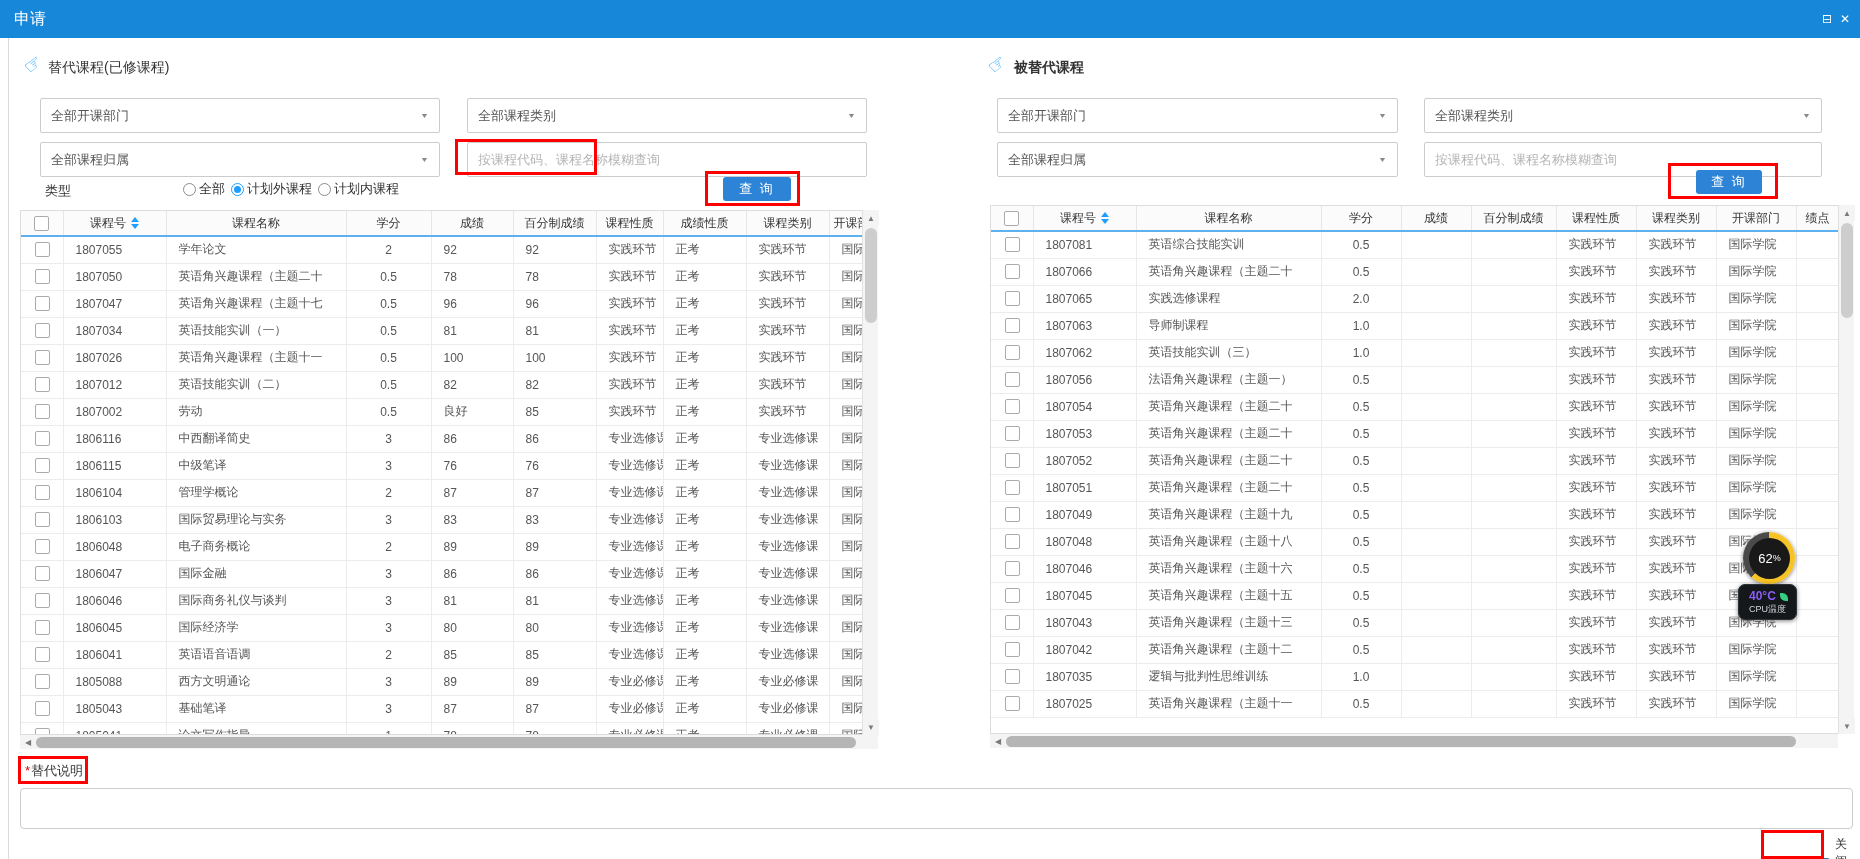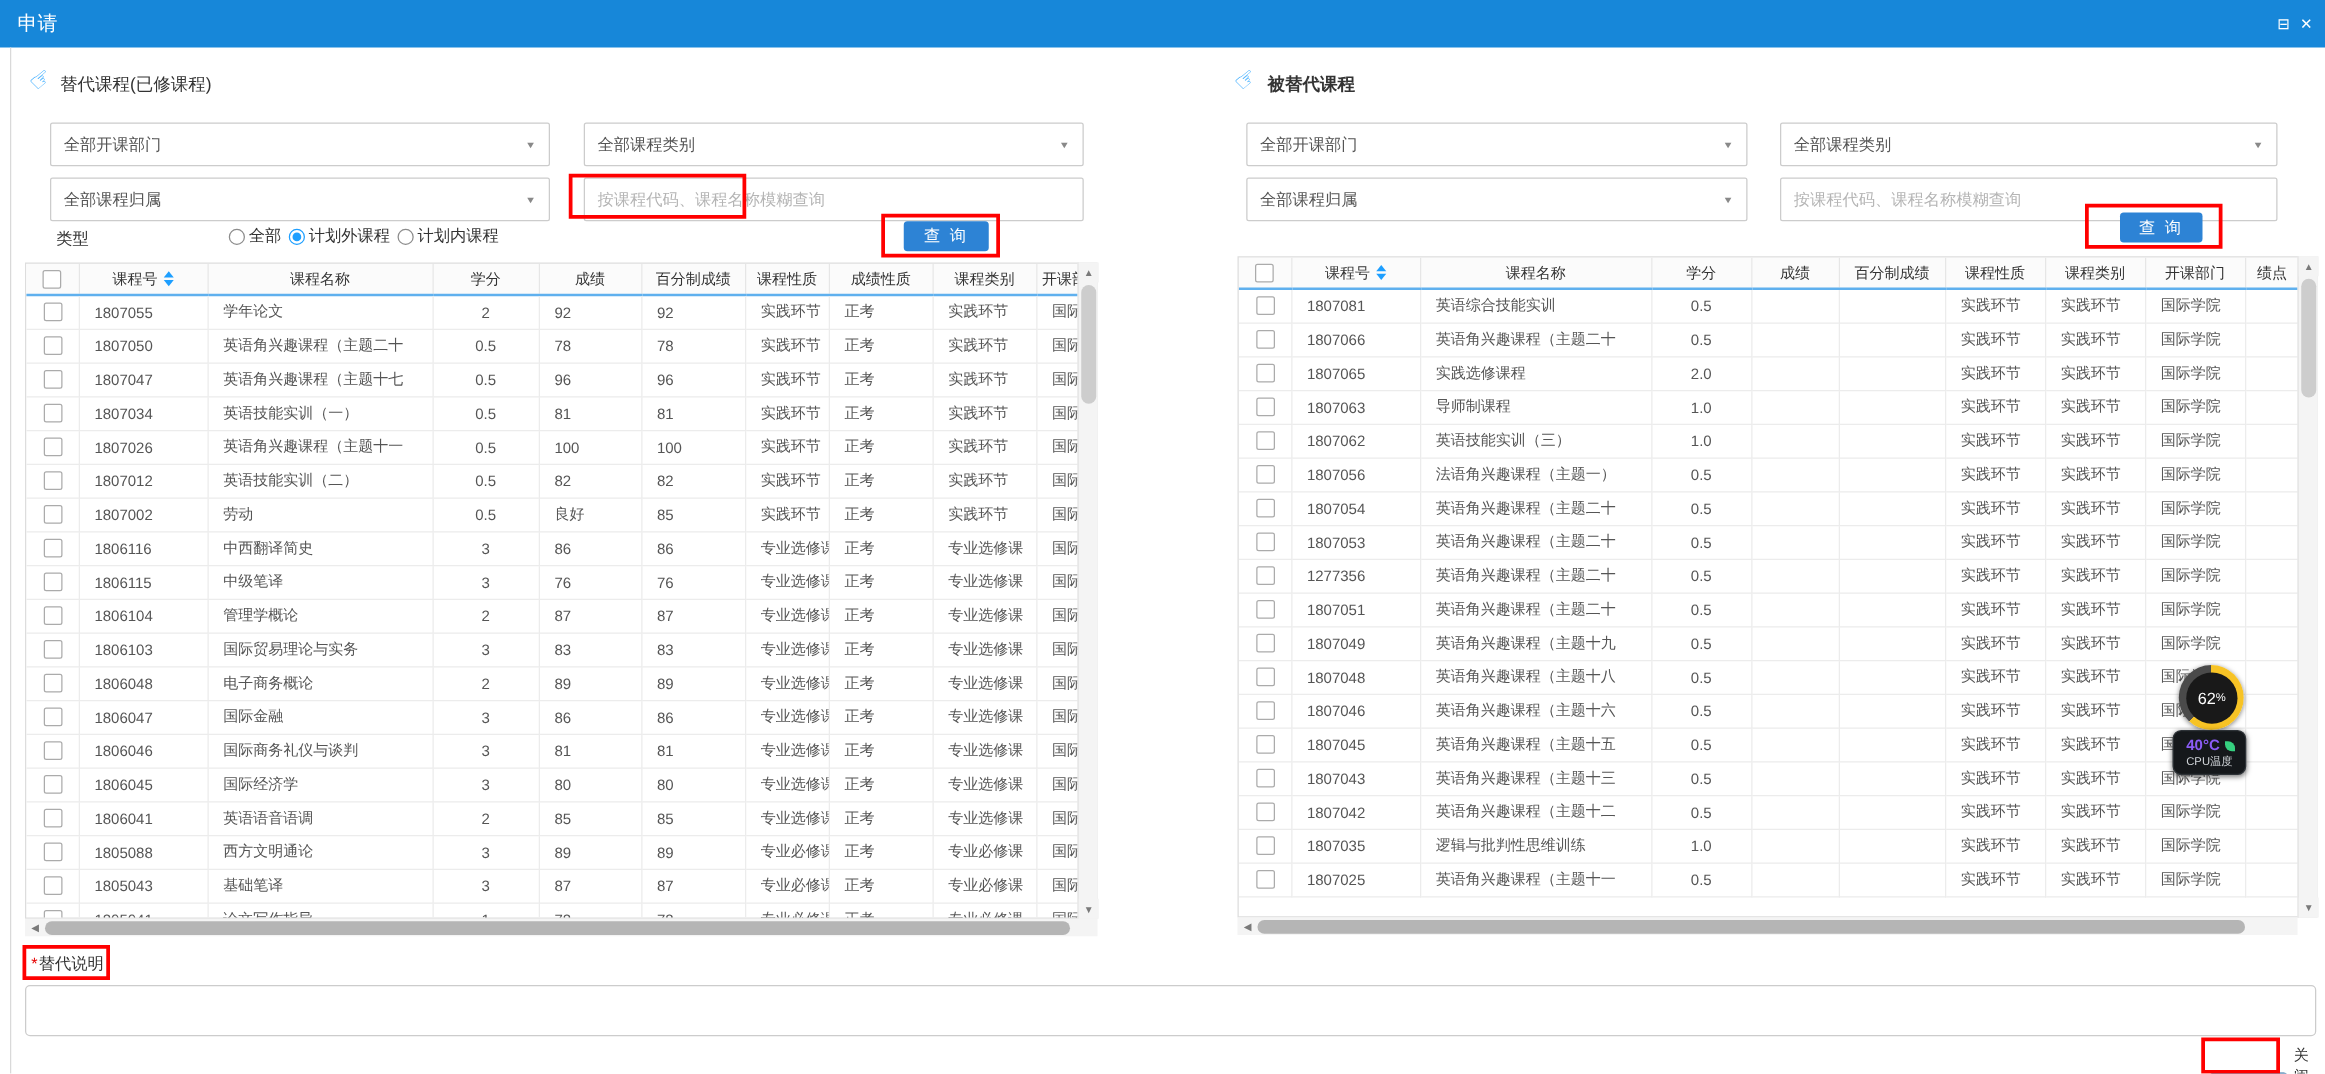--- a/index.html
+++ b/index.html
@@ -549,21 +549,21 @@
             <td class="c2">0.5</td>
             <td class="c3"></td>
             <td class="c4"></td>
             <td class="c5">实践环节</td>
             <td class="c6">实践环节</td>
             <td class="c7">国际学院</td>
             <td class="c8"></td>
           </tr>
           <tr>
             <td style="padding-left:14px;"><span class="cb"></span></td>
-            <td class="c0">1277356</td>
+            <td class="c0">1807052</td>
             <td class="c1">英语角兴趣课程（主题二十</td>
             <td class="c2">0.5</td>
             <td class="c3"></td>
             <td class="c4"></td>
             <td class="c5">实践环节</td>
             <td class="c6">实践环节</td>
             <td class="c7">国际学院</td>
             <td class="c8"></td>
           </tr>
           <tr>

